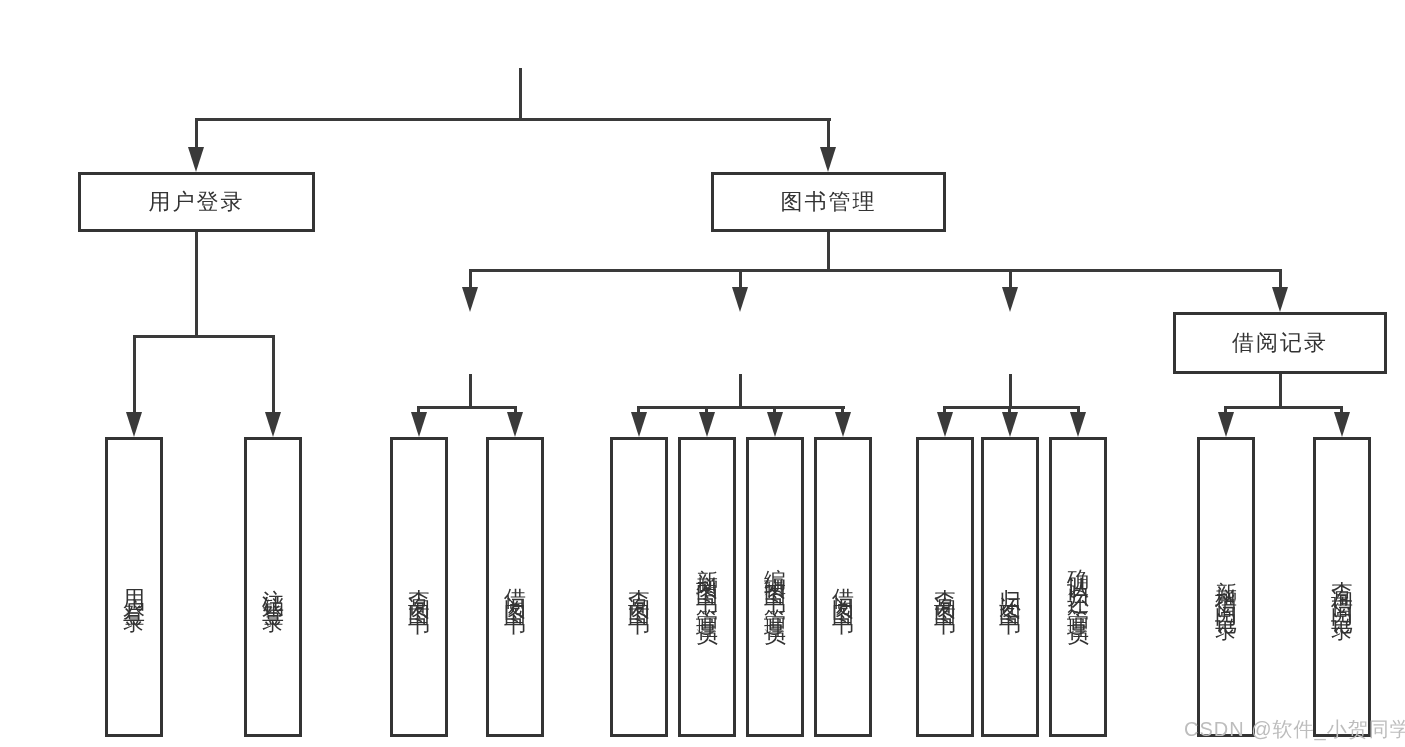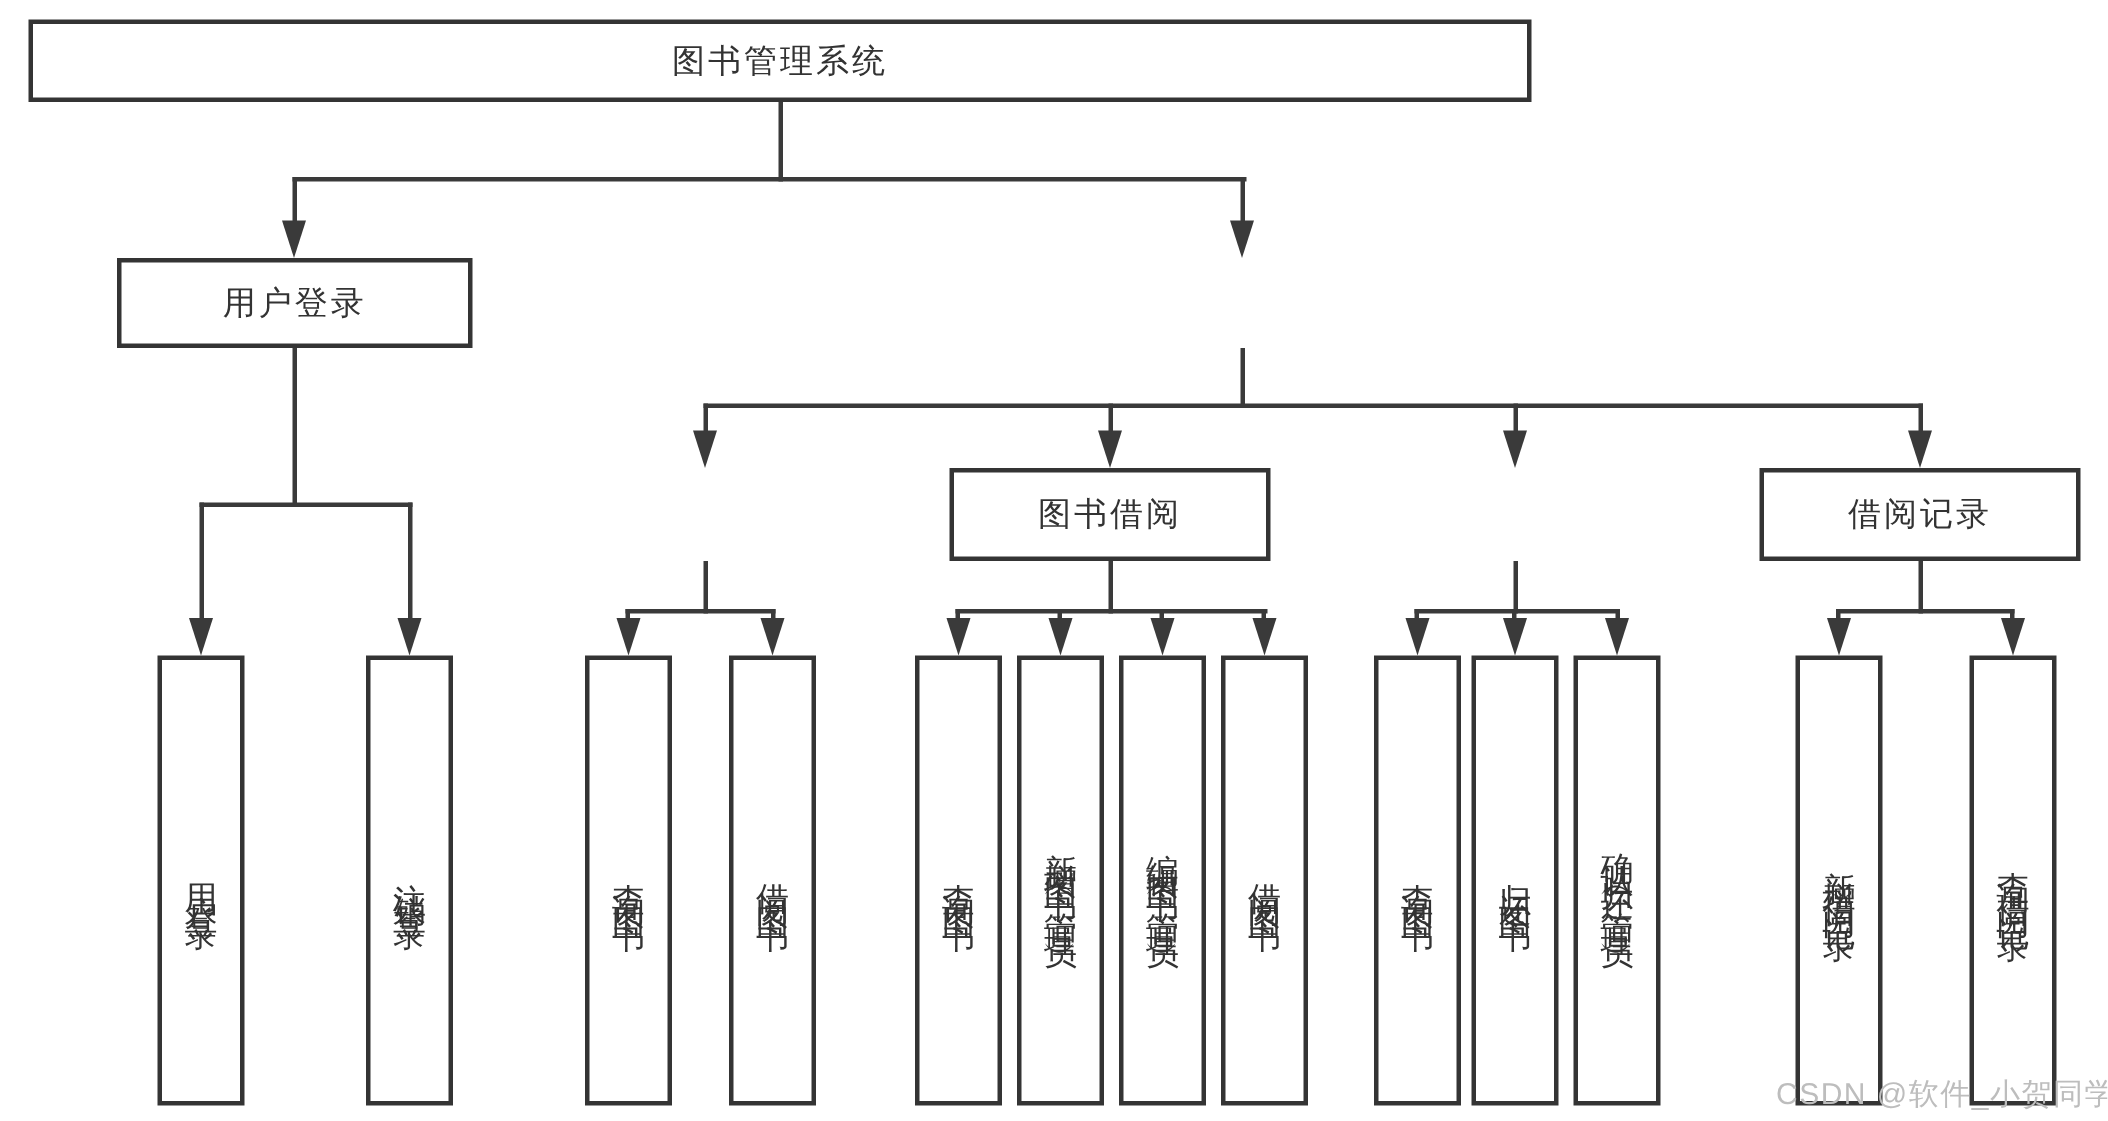--- a/index.html
+++ b/index.html
@@ -47,31 +47,28 @@
     color: #bdbdbd;
     white-space: nowrap;
     letter-spacing: 1px;
   }
 </style>
 </head>
 <body>
 
 <div id="canvas">
 
-  <div class="box htext" style="left:19px;top:13px;width:1002px;height:55px">
-    <span>图书管理系统</span>
-  </div>
 
   <div class="box htext" style="left:78px;top:172px;width:237px;height:60px">
     <span>用户登录</span>
   </div>
+  <div class="box htext" style="left:711px;top:172px;width:235px;height:60px">
+    <span>图书管理</span>
+  </div>
 
-  <div class="box htext" style="left:633px;top:312px;width:214px;height:62px">
-    <span>图书借阅</span>
-  </div>
   <div class="box htext" style="left:1173px;top:312px;width:214px;height:62px">
     <span>借阅记录</span>
   </div>
 
   <div class="box vtext" style="left:105px;top:437px;width:58px;height:300px">
     <span>用户登录</span>
   </div>
   <div class="box vtext" style="left:244px;top:437px;width:58px;height:300px">
     <span>注销登录</span>
   </div>

